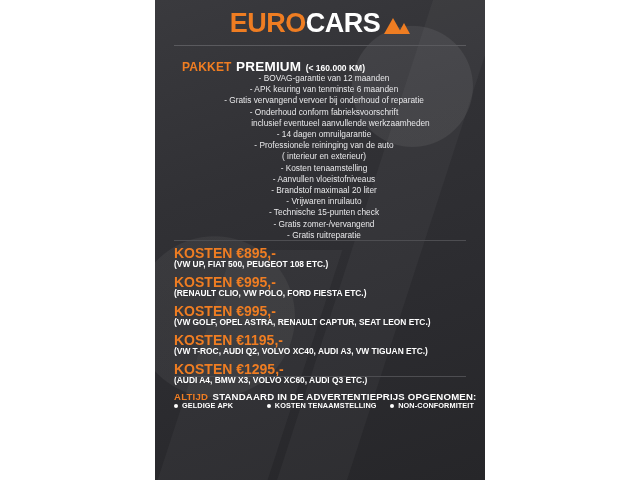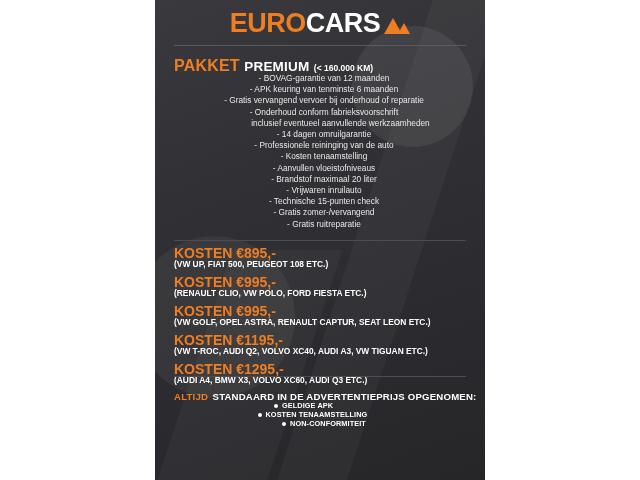--- a/index.html
+++ b/index.html
@@ -82,22 +82,23 @@
 
   .title {
     position: absolute;
     left: 19px;
     top: 57px;
     white-space: nowrap;
   }
   .title .pakket {
     color: #ef7d22;
     font-weight: bold;
-    font-size: 16px;
-    letter-spacing: 0.2px;
+    font-size: 12px;
+    letter-spacing: 0.2px;
+    margin-left: 8px;
   }
   .title .premium {
     color: #ffffff;
     font-weight: bold;
     font-size: 13.5px;
     letter-spacing: 0.2px;
   }
   .title .km {
     color: #ffffff;
     font-weight: bold;
@@ -161,21 +162,20 @@
     font-size: 9.6px;
     letter-spacing: 0.2px;
   }
   .bullets {
     position: absolute;
     left: 19px;
     top: 401px;
     width: 300px;
     display: flex;
     align-items: center;
-    flex-direction: column;
   }
   .bullet-item {
     display: flex;
     align-items: center;
     white-space: nowrap;
   }
   .bullet-item.b1 { width: 100px; }
   .bullet-item.b2 { width: 133px; }
   .dot {
     width: 4px;
@@ -220,20 +220,21 @@
     </div>
 
     <div class="features">
       <div class="feature">- BOVAG-garantie van 12 maanden</div>
       <div class="feature">- APK keuring van tenminste 6 maanden</div>
       <div class="feature">- Gratis vervangend vervoer bij onderhoud of reparatie</div>
       <div class="feature">- Onderhoud conform fabrieksvoorschrift</div>
       <div class="feature indent">  inclusief eventueel aanvullende werkzaamheden</div>
       <div class="feature">- 14 dagen omruilgarantie</div>
       <div class="feature">- Professionele reininging van de auto</div>
+      <div class="feature">  ( interieur en exterieur)</div>
       <div class="feature">- Kosten tenaamstelling</div>
       <div class="feature">- Aanvullen vloeistofniveaus</div>
       <div class="feature">- Brandstof maximaal 20 liter</div>
       <div class="feature">- Vrijwaren inruilauto</div>
       <div class="feature">- Technische 15-punten check</div>
       <div class="feature">- Gratis zomer-/vervangend</div>
       <div class="feature">- Gratis ruitreparatie</div>
     </div>
 
     <div class="hr mid"></div>

